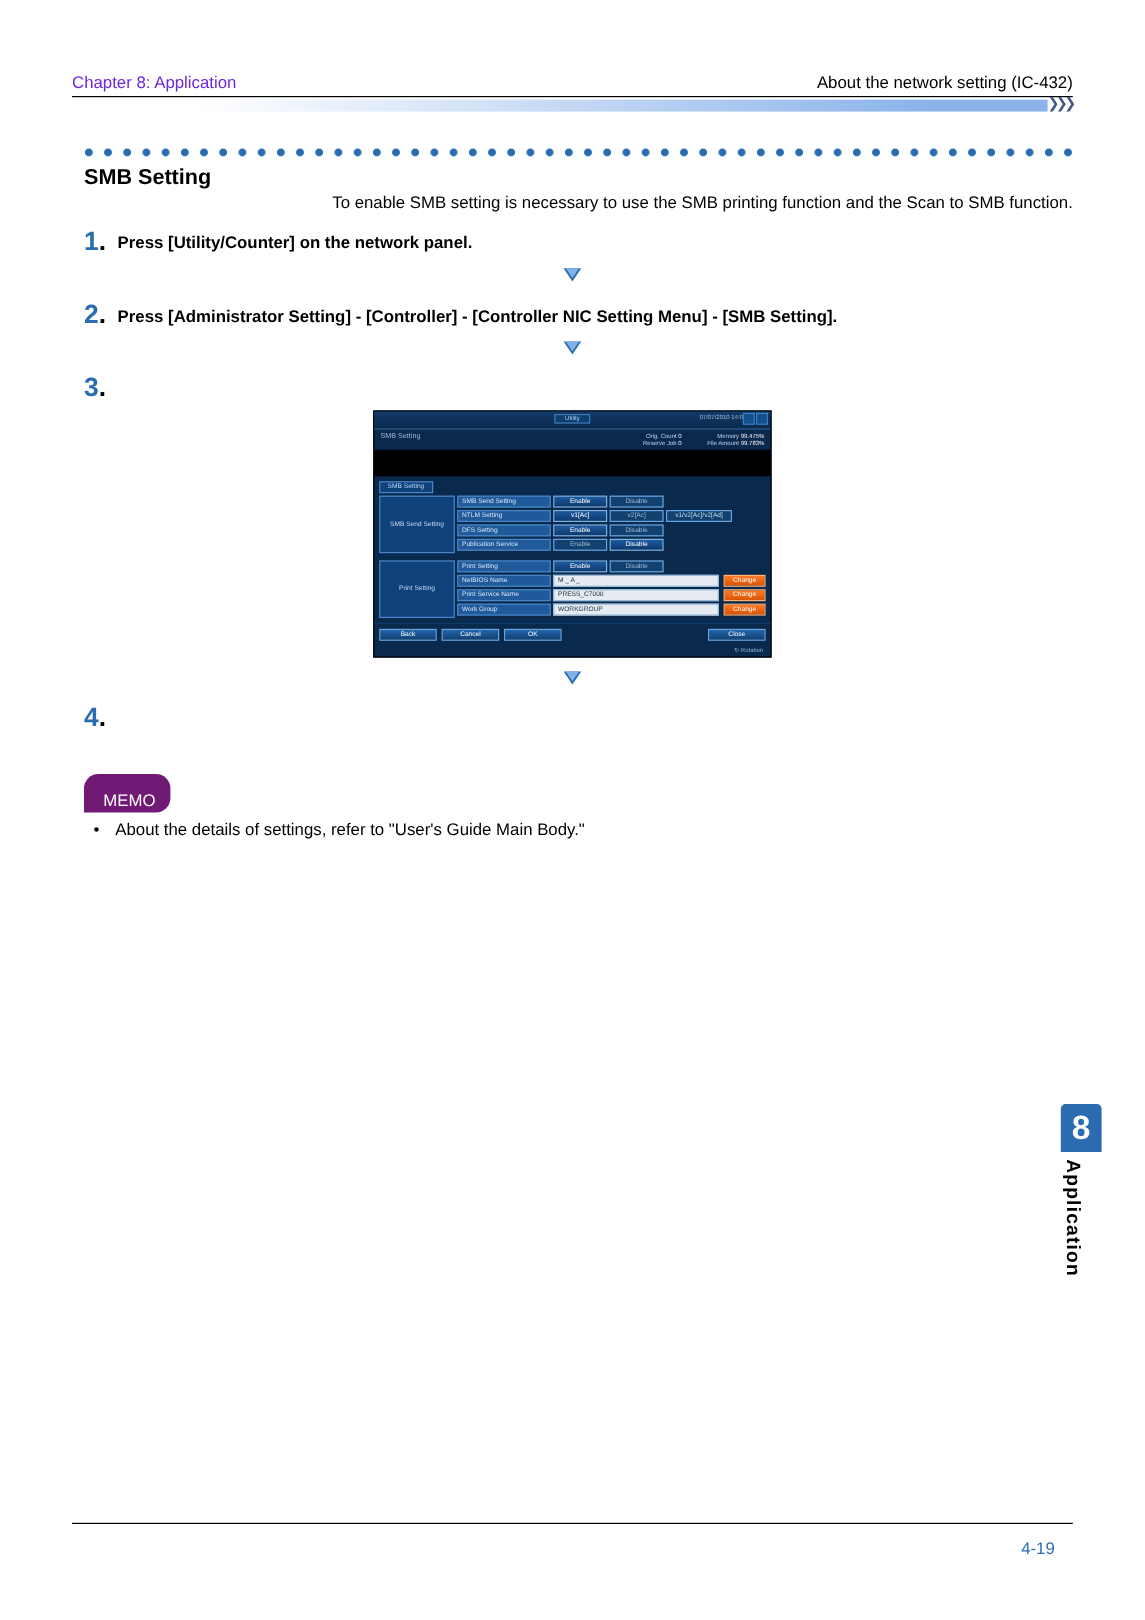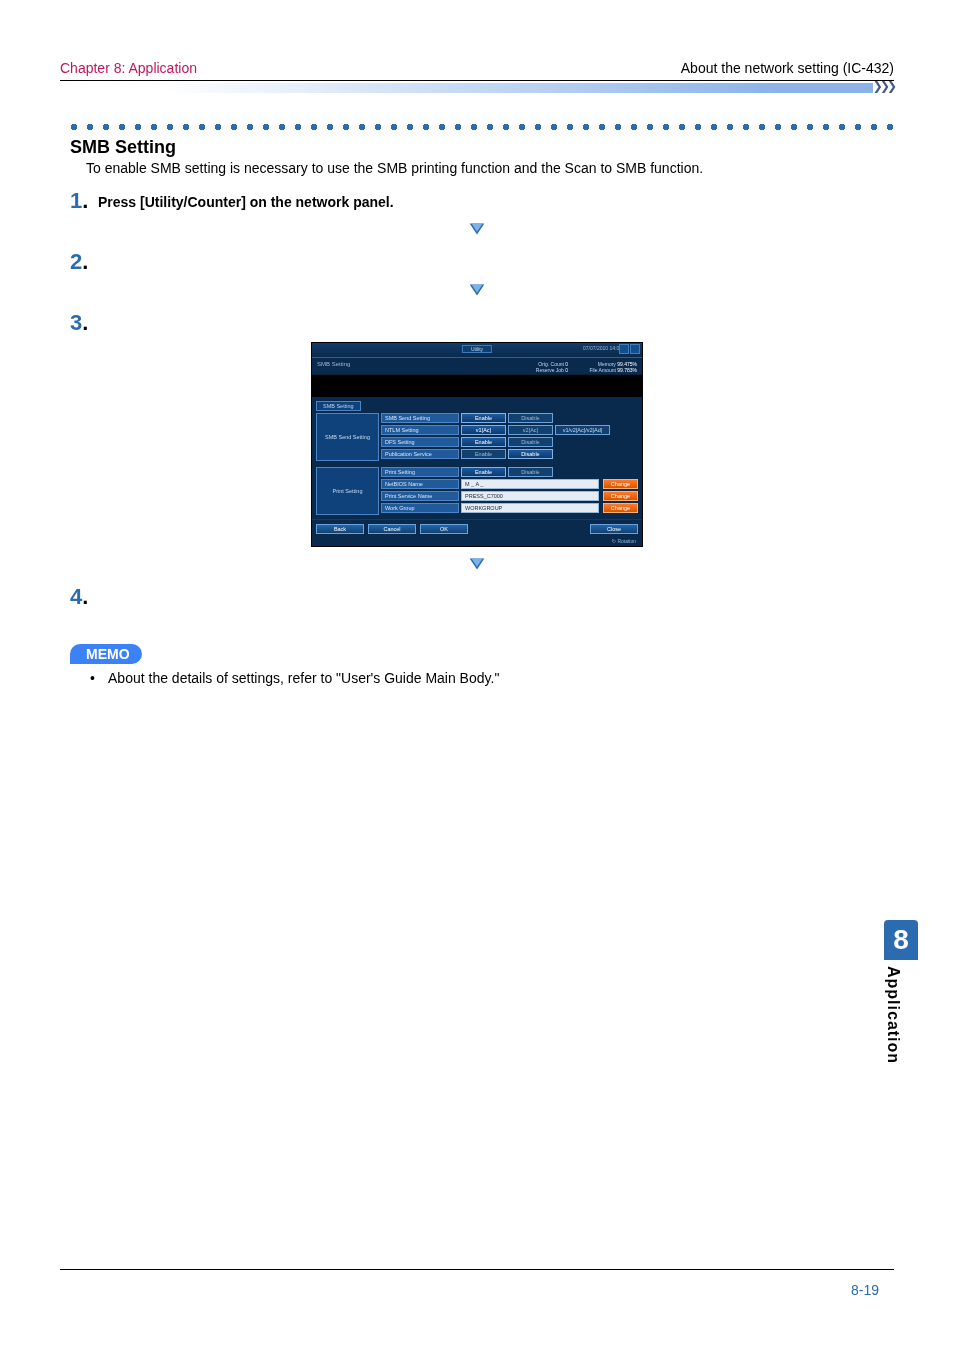--- a/index.html
+++ b/index.html
@@ -16,21 +16,21 @@
     position: relative;
     min-height: 1350px;
     box-sizing: border-box;
   }
   .header-row {
     display: flex;
     justify-content: space-between;
     border-bottom: 1px solid #000;
     padding-bottom: 4px;
   }
-  .header-left { color: #be185d; }
+  .header-left { color: #6d28d9; }
   .gradient-bar {
     width: 100%;
     height: 10px;
     background: linear-gradient(to right, #fff 12%, #8bb3ea 88%);
     margin-top: 1px;
     position: relative;
     margin-left: 8px;
   }
   .gradient-bar::after {
     content: "";
@@ -56,20 +56,21 @@
     background: radial-gradient(circle at 4px 4px, #2b6cb0 3px, transparent 3.5px) repeat-x;
     background-size: 16px 8px;
   }
   .section-title {
     font-weight: bold;
     font-size: 18px;
     margin: 6px 0 2px 10px;
   }
   .section-desc {
     margin: 0 0 14px 26px;
+    text-align: right;
   }
   .step {
     display: flex;
     margin: 8px 0 6px 10px;
     align-items: flex-start;
   }
   .step-num {
     font-weight: bold;
     color: #2b6cb0;
     font-size: 22px;
@@ -206,42 +207,42 @@
     gap: 4px;
     padding: 4px;
     border-top: 1px solid #0f3b66;
   }
   .btn-ft { width: 48px; background: linear-gradient(#2065ad, #12416f); color: #fff; }
   .btn-close { margin-left: auto; }
   .rotation { text-align: right; color: #8eb3d6; font-size: 5px; padding-right: 6px; padding-bottom: 2px; }
 
   .memo-badge {
     display: inline-block;
-    background: #3b82f6;
+    background: #701a75;
     color: #fff;
-    font-weight: bold;
+    font-weight: normal;
     font-size: 14px;
-    padding: 2px 12px 2px 16px;
+    padding: 14px 12px 2px 16px;
     border-radius: 12px 12px 12px 0;
     position: relative;
     margin-top: 30px;
     margin-left: 10px;
   }
   .memo-badge::before {
     content: "";
     position: absolute;
     left: -2px; top: 2px;
     width: 0; height: 0;
     border-top: 8px solid transparent;
     border-bottom: 8px solid transparent;
     border-right: 8px solid #1f5fa8;
     display: none;
   }
   .memo-bullet {
-    margin: 6px 0 0 30px;
+    margin: 6px 0 0 18px;
   }
   .memo-bullet .dot { margin-right: 10px; }
 
   .side-tab {
     position: absolute;
     right: 36px;
     top: 920px;
     text-align: center;
   }
   .side-tab .num {
@@ -309,20 +310,21 @@
         <polygon points="4,6 20,6 12,18" fill="#2b6cb0"></polygon>
         <polygon points="6,6 18,6 12,15" fill="#7fb2e5"></polygon>
       </svg>
   </div>
 
   
   <div class="step">
     <span class="step-num">
       <span>2</span><span class="step-dot">.</span>
     </span>
+    <span class="step-text">Press [Administrator Setting] - [Controller] - [Controller NIC Setting Menu] - [SMB Setting].</span>
   </div>
   <div class="down-arrow">
     <svg viewBox="0 0 24 24">
         <polygon points="4,6 20,6 12,18" fill="#2b6cb0"></polygon>
         <polygon points="6,6 18,6 12,15" fill="#7fb2e5"></polygon>
       </svg>
   </div>
 
   
   <div class="step">
@@ -433,14 +435,14 @@
     <span class="dot">•</span>
     <span>About the details of settings, refer to "User's Guide Main Body."</span>
   </div>
 
   <div class="side-tab">
     <div class="num">8</div>
     <div class="txt">Application</div>
   </div>
 
   <div class="footer-line"></div>
-  <div class="page-num">8-19</div>
+  <div class="page-num">4-19</div>
 </div>
 
 </body></html>

